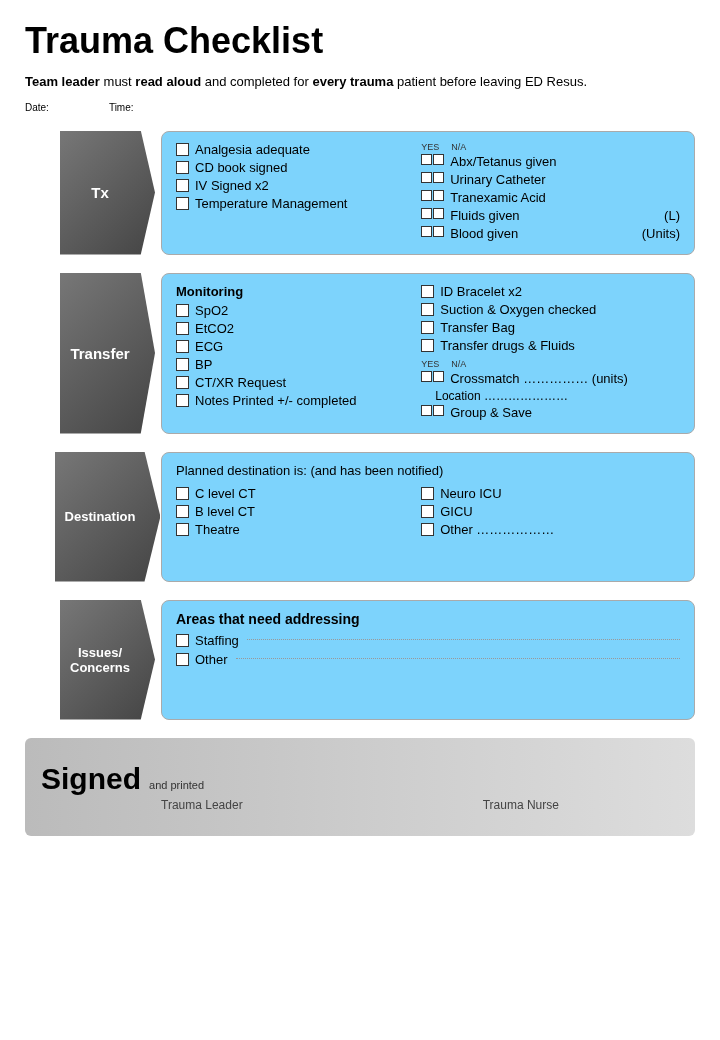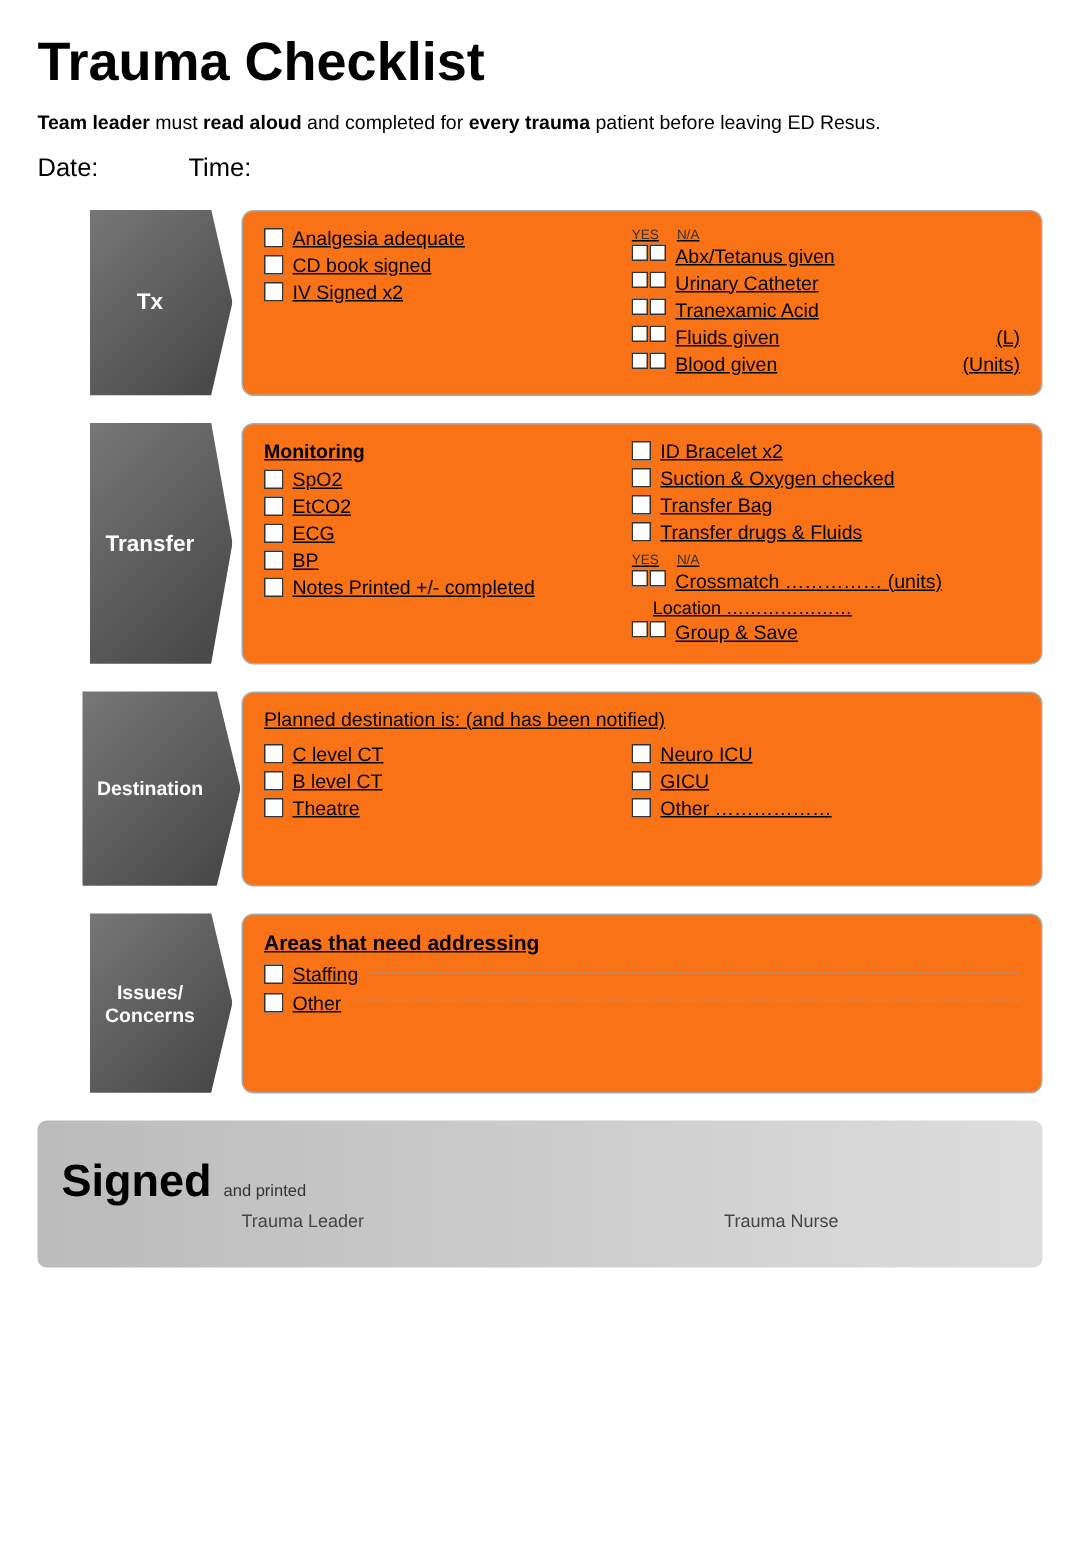--- a/index.html
+++ b/index.html
@@ -22,21 +22,21 @@
     .intro-text {
       font-size: 13px;
       margin-bottom: 10px;
       line-height: 1.5;
     }
 
     .date-time-row {
       display: flex;
       gap: 60px;
       margin-bottom: 18px;
-      font-size: 17px;
+      font-size: 10px;
     }
 
     
     .section-row {
       display: flex;
       margin-bottom: 18px;
       align-items: stretch;
     }
 
     
@@ -64,23 +64,22 @@
       background: linear-gradient(135deg, #777 0%, #444 100%);
       min-height: 90px;
       padding: 10px 25px 10px 10px;
     }
 
     .section-content {
       flex: 1;
       border: 1.5px solid #aaa;
       border-radius: 8px;
       padding: 10px 14px;
-      background: #f97316;
+      background: #7dd3fc;
       margin-left: 6px;
-      text-decoration: underline;
     }
 
     
     .check-row {
       display: flex;
       align-items: flex-start;
       margin-bottom: 3px;
       font-size: 13px;
     }
 
@@ -231,20 +230,24 @@
           <span>Analgesia adequate</span>
         </div>
         <div class="check-row">
           <span class="checkbox"></span>
           <span>CD book signed</span>
         </div>
         <div class="check-row">
           <span class="checkbox"></span>
           <span>IV Signed x2</span>
         </div>
+        <div class="check-row">
+          <span class="checkbox"></span>
+          <span>Temperature Management</span>
+        </div>
       </div>
       <div class="col-right">
         <div class="yes-na-header">
           <span class="yes-na-label">YES</span>
           <span class="yes-na-label" style="margin-left:10px;">N/A</span>
         </div>
         <div class="check-row">
           <div class="double-check">
             <span class="checkbox-small"></span>
             <span class="checkbox-small"></span>
@@ -304,20 +307,24 @@
           <span class="checkbox"></span>
           <span>EtCO2</span>
         </div>
         <div class="check-row">
           <span class="checkbox"></span>
           <span>ECG</span>
         </div>
         <div class="check-row">
           <span class="checkbox"></span>
           <span>BP</span>
+        </div>
+        <div class="check-row">
+          <span class="checkbox"></span>
+          <span>CT/XR Request</span>
         </div>
         <div class="check-row">
           <span class="checkbox"></span>
           <span>Notes Printed +/- completed</span>
         </div>
       </div>
       <div class="col-right">
         <div class="check-row">
           <span class="checkbox"></span>
           <span>ID Bracelet x2</span>

